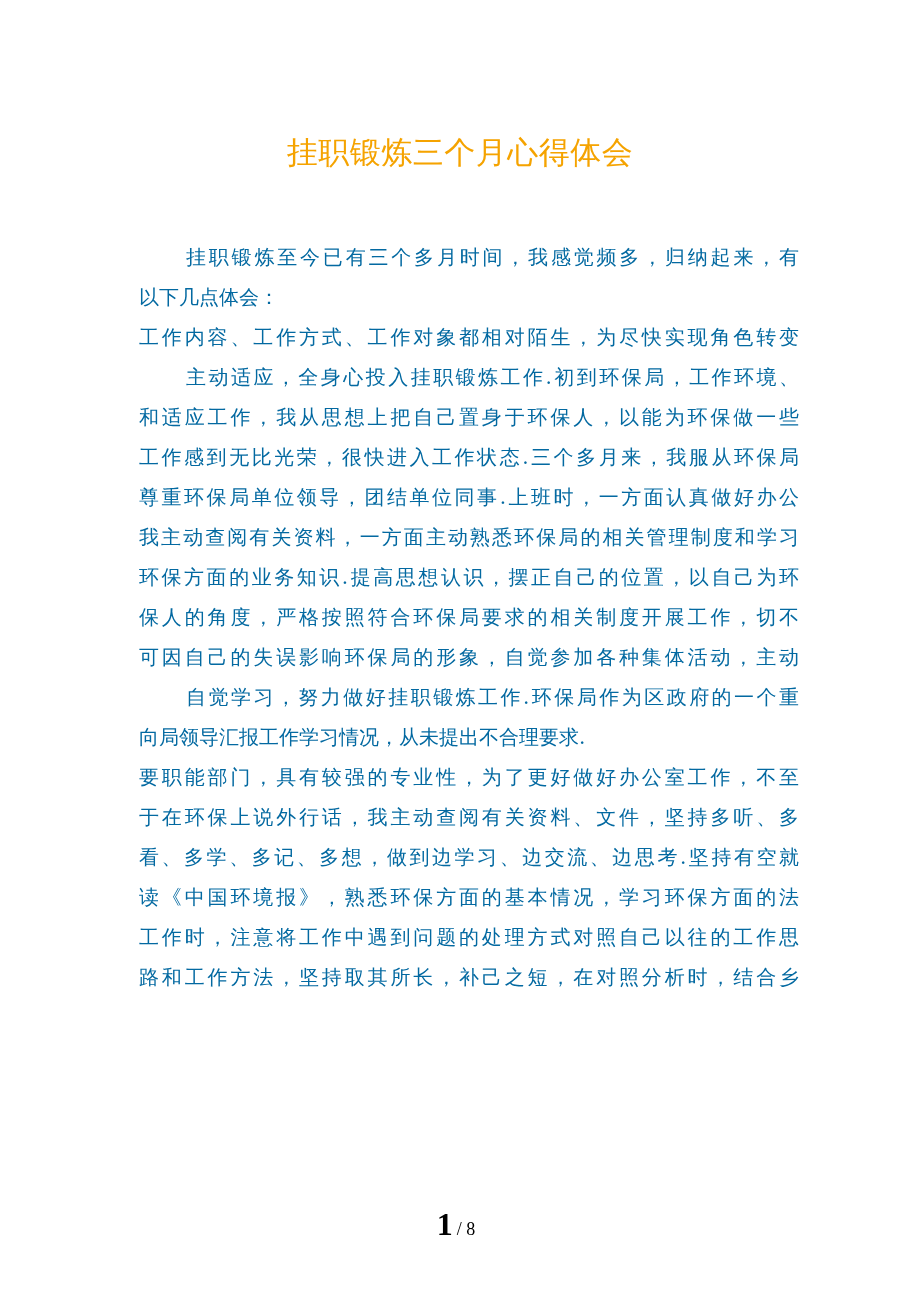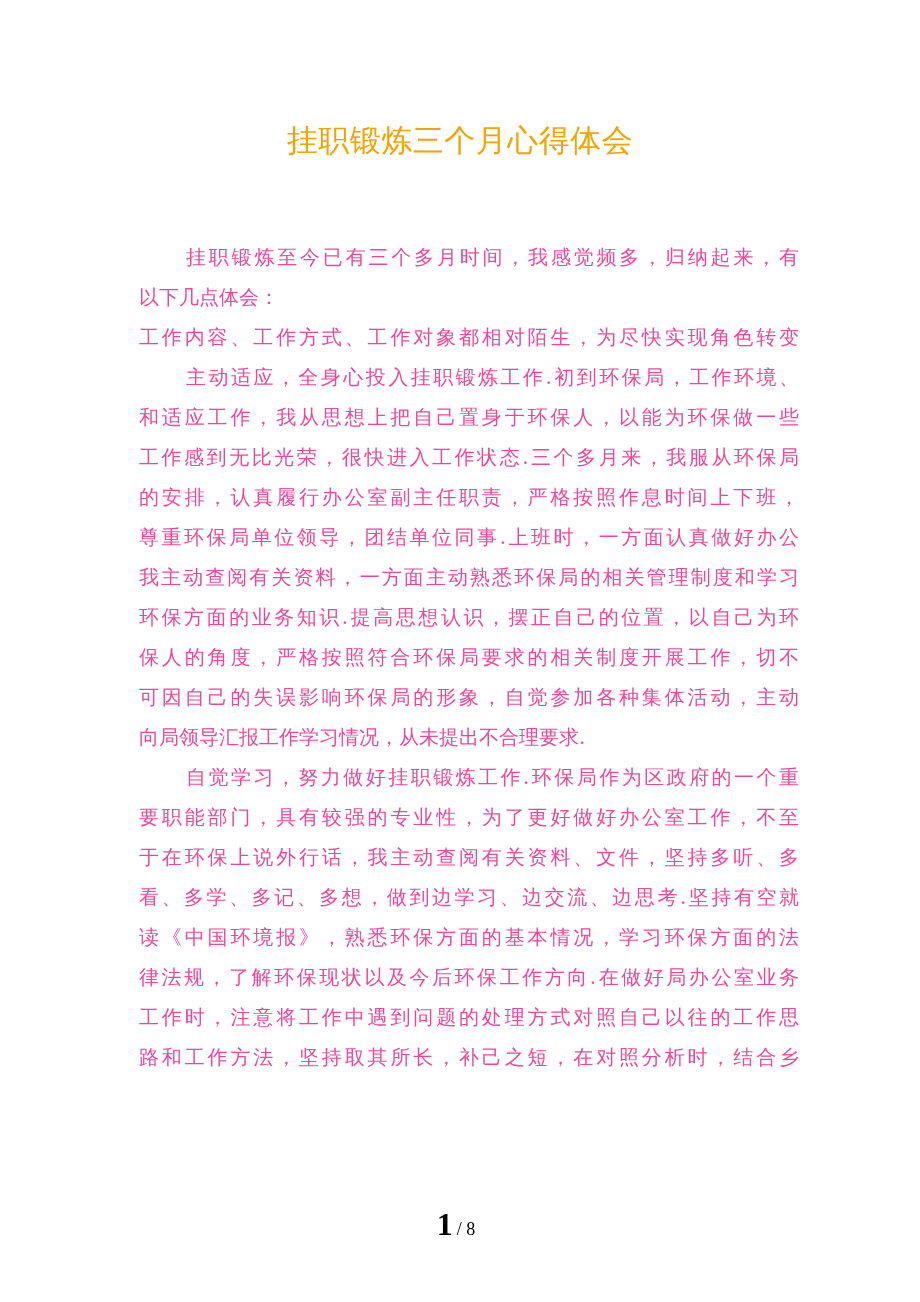--- a/index.html
+++ b/index.html
@@ -17,21 +17,21 @@
     }
     .page {
       position: absolute;
       left: 0; top: 0;
       width: 920px;
       height: 1302px;
       background: #ffffff;
     }
     .title {
       position: absolute;
-      top: 99px;
+      top: 111px;
       left: 0;
       width: 920px;
       text-align: center;
       font-family: "DejaVu Sans", "Liberation Sans", sans-serif;
       font-size: 31px;
       line-height: 40px;
       color: #f5a300;
       letter-spacing: 0.5px;
       font-weight: normal;
     }
@@ -41,21 +41,21 @@
       left: 139px;
       width: 660px;
     }
     .line {
       height: 40px;
       font-size: 20px;
       line-height: 40px;
       white-space: nowrap;
       text-align: justify;
       text-align-last: justify;
-      color: #ec4899;
+      color: #0369a1;
     }
     .line.indent {
       padding-left: 47px;
     }
     .line.last {
       text-align-last: left;
     }
     .page-number {
       position: absolute;
       top: 1206px;
@@ -81,33 +81,31 @@
 <div class="page">
   <h1 class="title">挂职锻炼三个月心得体会</h1>
 
   <div class="body-text">
     <div class="line indent">挂职锻炼至今已有三个多月时间，我感觉频多，归纳起来，有</div>
     <div class="line last">以下几点体会：</div>
     <div class="line">工作内容、工作方式、工作对象都相对陌生，为尽快实现角色转变</div>
     <div class="line indent">主动适应，全身心投入挂职锻炼工作.初到环保局，工作环境、</div>
     <div class="line">和适应工作，我从思想上把自己置身于环保人，以能为环保做一些</div>
     <div class="line">工作感到无比光荣，很快进入工作状态.三个多月来，我服从环保局</div>
-    <div class="line">的安排，认真履行办公室副主任职责，严格按照作息时间上下班，</div>
     <div class="line">尊重环保局单位领导，团结单位同事.上班时，一方面认真做好办公</div>
     <div class="line">我主动查阅有关资料，一方面主动熟悉环保局的相关管理制度和学习</div>
     <div class="line">环保方面的业务知识.提高思想认识，摆正自己的位置，以自己为环</div>
     <div class="line">保人的角度，严格按照符合环保局要求的相关制度开展工作，切不</div>
     <div class="line">可因自己的失误影响环保局的形象，自觉参加各种集体活动，主动</div>
+    <div class="line indent">自觉学习，努力做好挂职锻炼工作.环保局作为区政府的一个重</div>
     <div class="line last">向局领导汇报工作学习情况，从未提出不合理要求.</div>
-    <div class="line indent">自觉学习，努力做好挂职锻炼工作.环保局作为区政府的一个重</div>
     <div class="line">要职能部门，具有较强的专业性，为了更好做好办公室工作，不至</div>
     <div class="line">于在环保上说外行话，我主动查阅有关资料、文件，坚持多听、多</div>
     <div class="line">看、多学、多记、多想，做到边学习、边交流、边思考.坚持有空就</div>
     <div class="line">读《中国环境报》，熟悉环保方面的基本情况，学习环保方面的法</div>
-    <div class="line">律法规，了解环保现状以及今后环保工作方向.在做好局办公室业务</div>
     <div class="line">工作时，注意将工作中遇到问题的处理方式对照自己以往的工作思</div>
     <div class="line">路和工作方法，坚持取其所长，补己之短，在对照分析时，结合乡</div>
   </div>
 
   <div class="page-number">
     <span class="page-current">1</span><span class="page-sep">/ 8</span>
   </div>
 </div>
 
 </body></html>

